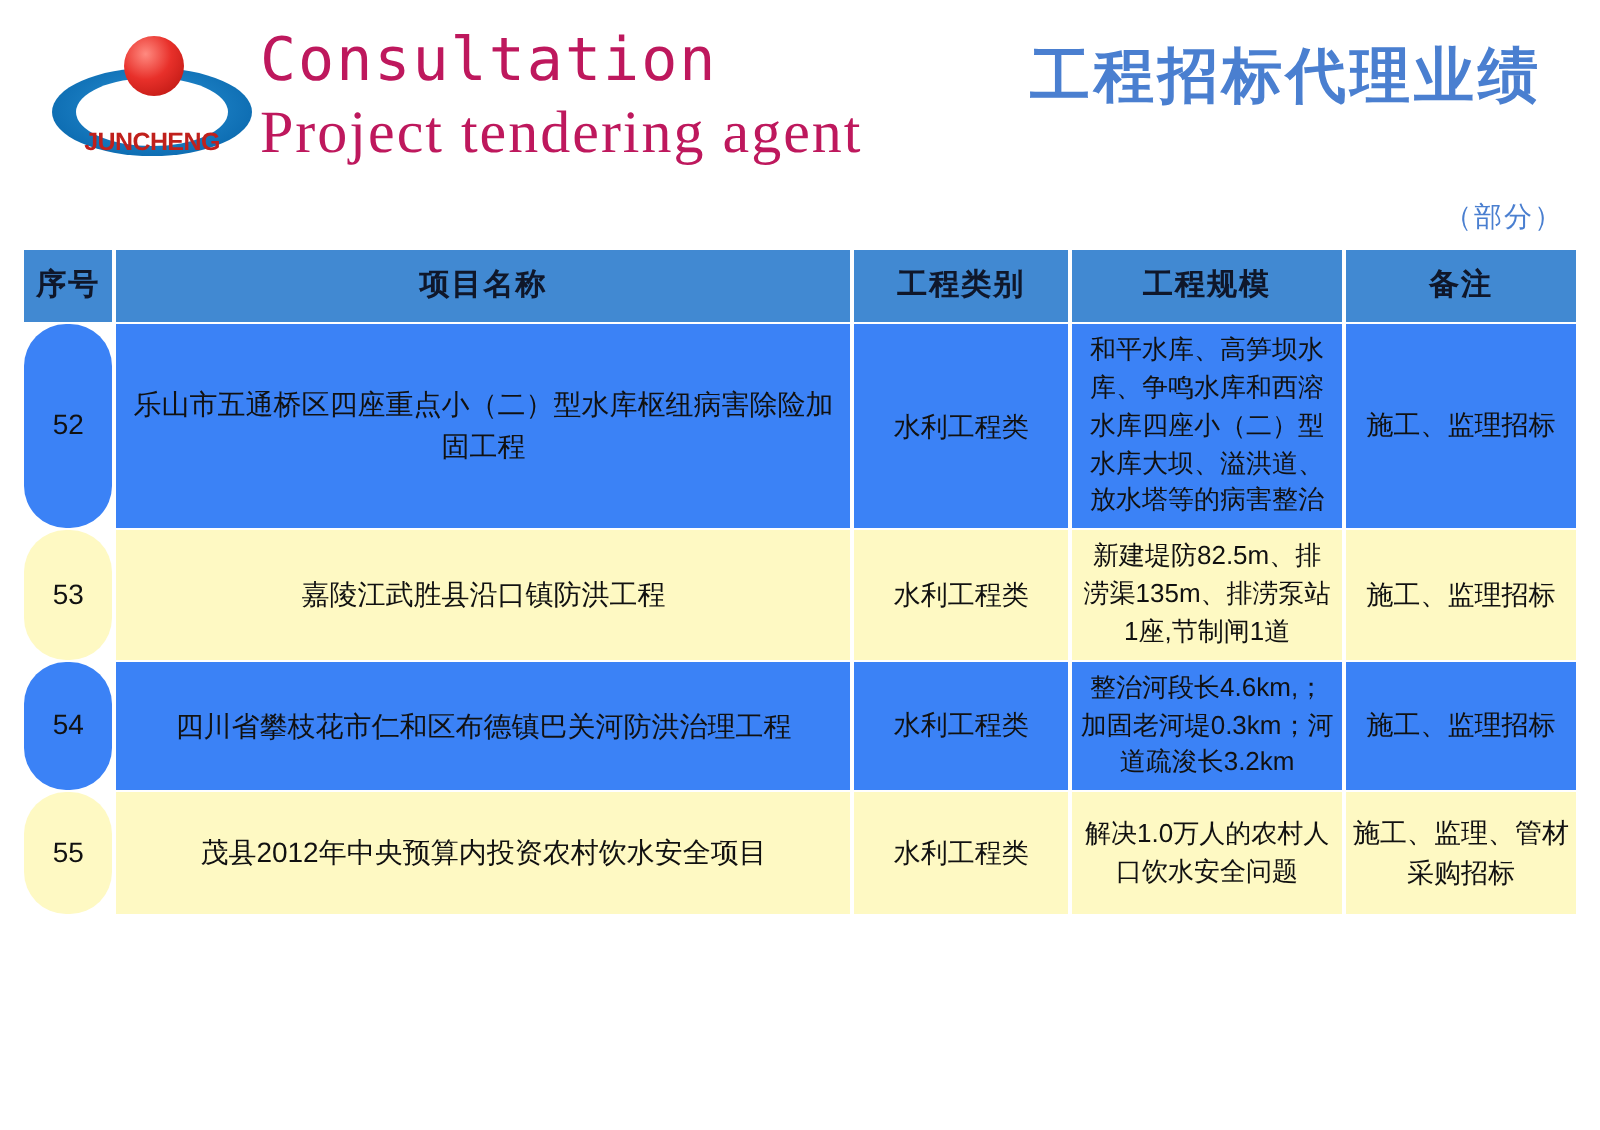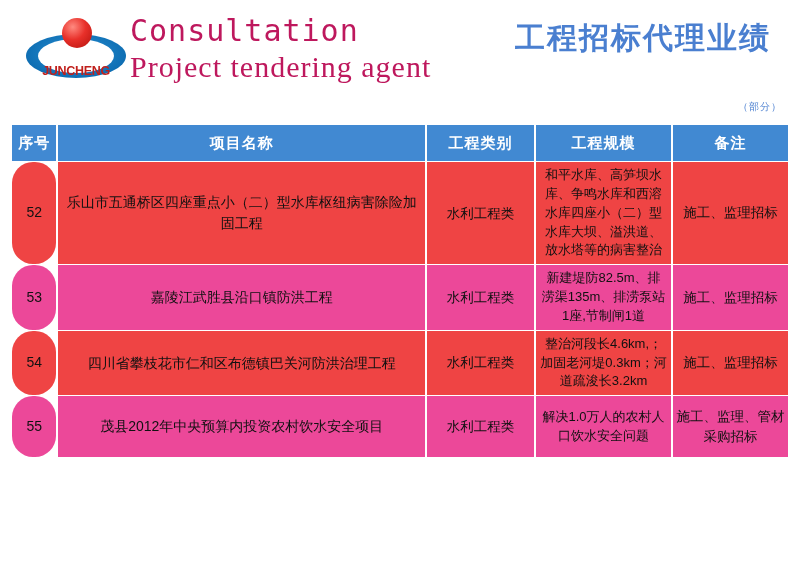--- a/index.html
+++ b/index.html
@@ -51,21 +51,21 @@
 
   .title-cn{
     position:absolute;left:515px;top:18px;
     font-size:30px;font-weight:bold;color:#4a7fd0;
     letter-spacing:2px;
     white-space:nowrap;
   }
 
   .subtitle-part{
     position:absolute;right:18px;top:100px;
-    font-size:10px;color:#4a7fd0;
+    font-size:14px;color:#4a7fd0;
     letter-spacing:1px;
   }
 
   
   .tbl{
     position:absolute;left:10px;top:124px;width:780px;
     border-collapse:separate;
     border-spacing:2px 1px;
     table-layout:fixed;
   }
@@ -73,28 +73,28 @@
     padding:2px 3px;
     vertical-align:middle;
     text-align:center;
     font-size:13px;
     color:#111111;
     line-height:1.42;
     word-break:break-all;
   }
   .tbl thead th{
     background:#4189d2;
-    color:#ffffff;
+    color:#0f172a;
     font-size:15px;
     font-weight:bold;
     height:32px;
     letter-spacing:1px;
   }
-  tr.row-light td{ background:#ef4444; }
-  tr.row-dark  td{ background:#ec4899; }
+  tr.row-light td{ background:#3b82f6; }
+  tr.row-dark  td{ background:#fef9c3; }
 
   td.c-idx{font-size:14px;border-radius:21px;}
   td.c-name{font-size:14px;line-height:1.5;padding:20px 8px;}
   td.c-type{font-size:13.5px;}
   td.c-scale{font-size:13px;line-height:1.45;padding:4px 4px;}
   td.c-note{font-size:13.5px;line-height:1.45;}
 
   .col-idx{width:44px;}
   .col-name{width:364px;}
   .col-type{width:106px;}

